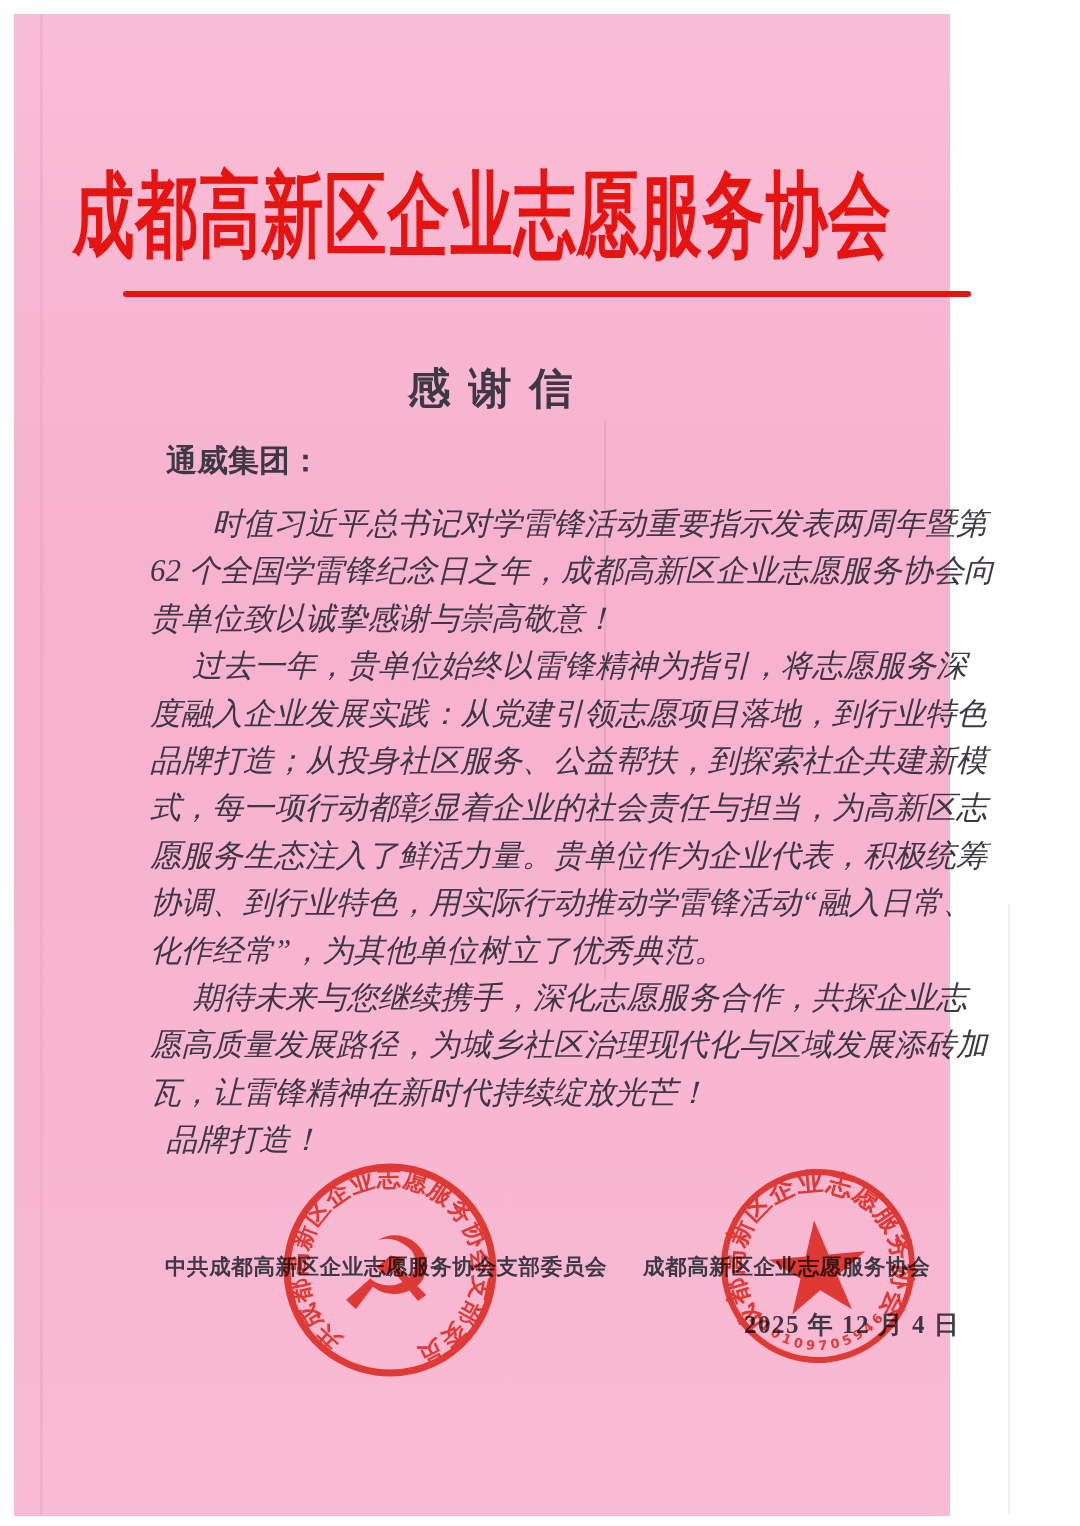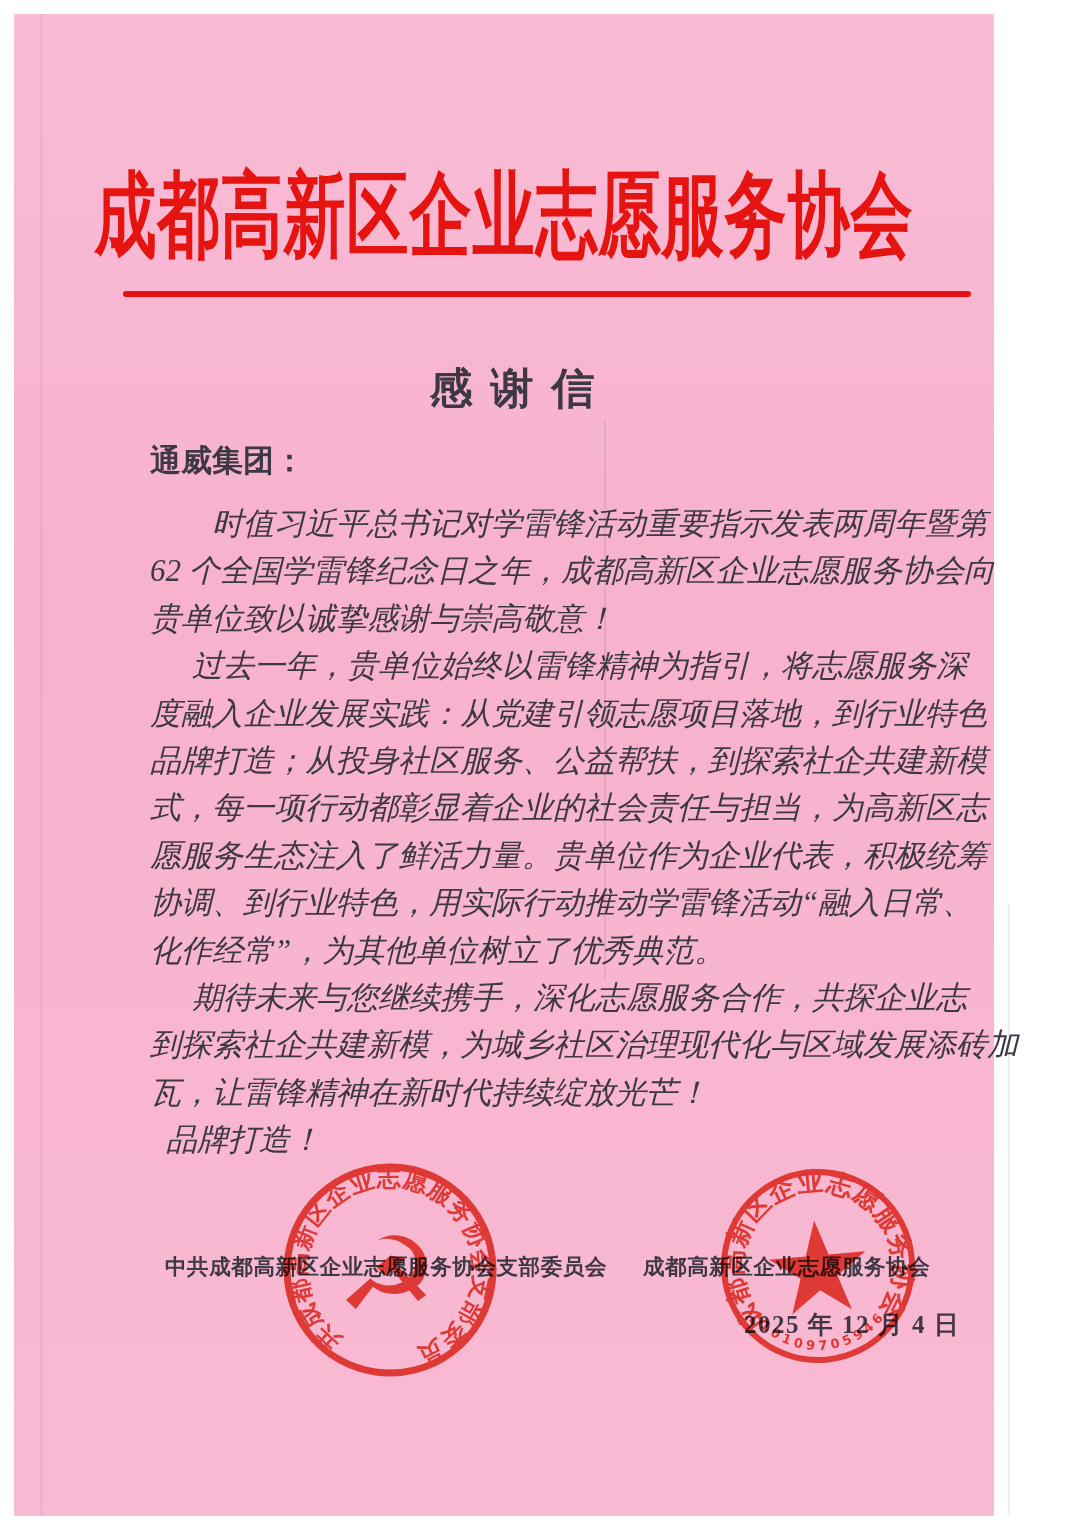--- a/index.html
+++ b/index.html
@@ -6,21 +6,20 @@
   body{
     width:1080px;height:1526px;position:relative;
     background:#ffffff;
     font-family:"Liberation Serif","DejaVu Serif",serif;
     overflow:hidden;
   }
   .paper{
     position:absolute;left:14px;top:14px;width:936px;height:1502px;
     background:linear-gradient(180deg,#f9bcd6 0%,#f7b2cd 38%,#f8b6d0 70%,#f9bad3 100%);
     background-color:var(--paper-pink,#f8b5d0);
-    padding-left:44px;
   }
   
   .crease{position:absolute;pointer-events:none;}
   .crease-left{left:26px;top:0;width:3px;height:1502px;background:rgba(190,130,160,.14);}
   .crease-mid{left:590px;top:406px;width:2px;height:560px;background:rgba(110,70,95,.12);}
   .crease-right{left:994px;top:890px;width:2px;height:610px;background:rgba(110,70,95,.10);}
 
   .letterhead{
     position:absolute;top:161px;left:0;right:0;height:80px;line-height:80px;
     text-align:center;font-size:62px;font-weight:900;letter-spacing:1px;
@@ -31,21 +30,21 @@
   .rule{
     position:absolute;top:277px;left:109px;width:848px;height:6px;
     background:var(--header-red,#e51410);border-radius:3px;
   }
   .title{
     position:absolute;top:346px;left:16px;right:0;text-align:center;
     font-size:43px;font-weight:bold;letter-spacing:18px;text-indent:18px;
     color:var(--body-text,#3e3845);white-space:nowrap;
   }
   .salutation{
-    position:absolute;top:426px;left:136px;
+    position:absolute;top:426px;left:152px;
     font-size:31px;font-weight:600;color:var(--body-text,#3e3845);
     white-space:nowrap;
   }
   .body-block{
     position:absolute;top:486px;left:136px;width:800px;
     font-size:31px;font-weight:500;color:var(--body-text,#3e3845);font-style:italic;
   }
   .line{height:47.4px;line-height:47.4px;white-space:nowrap;}
   .indent-lg{text-indent:62px;}
   .indent-md{text-indent:42px;}
@@ -92,21 +91,21 @@
     <div class="line">62 个全国学雷锋纪念日之年，成都高新区企业志愿服务协会向</div>
     <div class="line">贵单位致以诚挚感谢与崇高敬意！</div>
     <div class="line indent-md">过去一年，贵单位始终以雷锋精神为指引，将志愿服务深</div>
     <div class="line">度融入企业发展实践：从党建引领志愿项目落地，到行业特色</div>
     <div class="line">品牌打造；从投身社区服务、公益帮扶，到探索社企共建新模</div>
     <div class="line">式，每一项行动都彰显着企业的社会责任与担当，为高新区志</div>
     <div class="line">愿服务生态注入了鲜活力量。贵单位作为企业代表，积极统筹</div>
     <div class="line">协调、到行业特色，用实际行动推动学雷锋活动“融入日常、</div>
     <div class="line">化作经常”，为其他单位树立了优秀典范。</div>
     <div class="line indent-md">期待未来与您继续携手，深化志愿服务合作，共探企业志</div>
-    <div class="line">到探索社企共建新模，为城乡社区治理现代化与区域发展添砖加</div>
+    <div class="line">愿高质量发展路径，为城乡社区治理现代化与区域发展添砖加</div>
     <div class="line">瓦，让雷锋精神在新时代持续绽放光芒！</div>
     <div class="line closing">品牌打造！</div>
   </div>
 
   <div class="sig sig-left">中共成都高新区企业志愿服务协会支部委员会</div>
   <div class="sig sig-right">成都高新区企业志愿服务协会</div>
   <div class="date">2025 年 12 月 4 日</div>
 
   <svg class="stamp stamp-left" width="240" height="240" viewBox="0 0 240 240">
     <g transform="rotate(8 120 120)">

